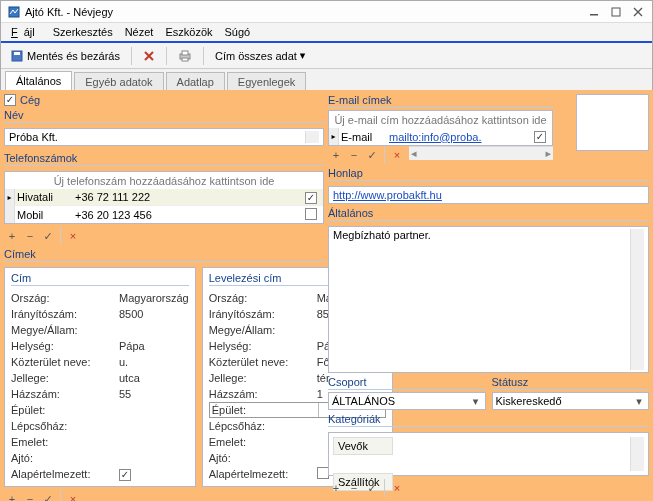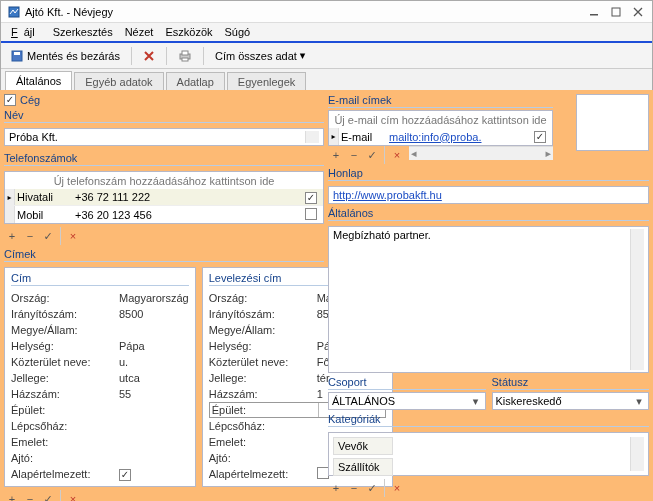--- a/index.html
+++ b/index.html
@@ -40,21 +40,21 @@
   .fieldrow .flabel { width: 84px; color: #333; }
   .fieldrow .fval { flex: 1; color: #333; margin-left: 24px; }
   .fieldrow.editing { border: 1px solid #999; background: #fff; }
   .fieldrow.editing .fval { border-left: 1px solid #bbb; padding-left: 2px; height: 100%; display: flex; align-items: center; }
   a.link { color: #1a4cc4; text-decoration: underline; }
   .combo { border: 1px solid #b5b8c8; background: #fff; height: 18px; display: flex; align-items: center; padding: 0 3px; }
   .combo .cv { flex: 1; }
   .combo .cd { width: 12px; text-align: center; color: #555; }
   .photo { width: 73px; height: 57px; border: 1px solid #b5b8c8; background: #fff; }
   .little-x { color: #c0392b; }
-  .cat-item { background: #f4f4ee; border: 1px solid #ddd; padding: 2px 4px; width: 60px; margin-bottom: 3px; }
+  .cat-item { background: #f4f4ee; border: 1px solid #ddd; padding: 2px 4px; width: 60px; margin-bottom: 18px; }
   .scrollbar { width: 14px; background: #f0f0f0; border-left: 1px solid #ddd; }
   .scroll-track-h { height: 14px; background: #f0f0f0; border-top: 1px solid #ddd; display:flex; justify-content:space-between; padding: 0 2px; align-items:center; color:#888; font-size:8px;}
   svg { display: block; }
 </style>
 </head>
 <body>
 
 <div class="titlebar">
   <span class="icon">
     <svg width="14" height="14">

